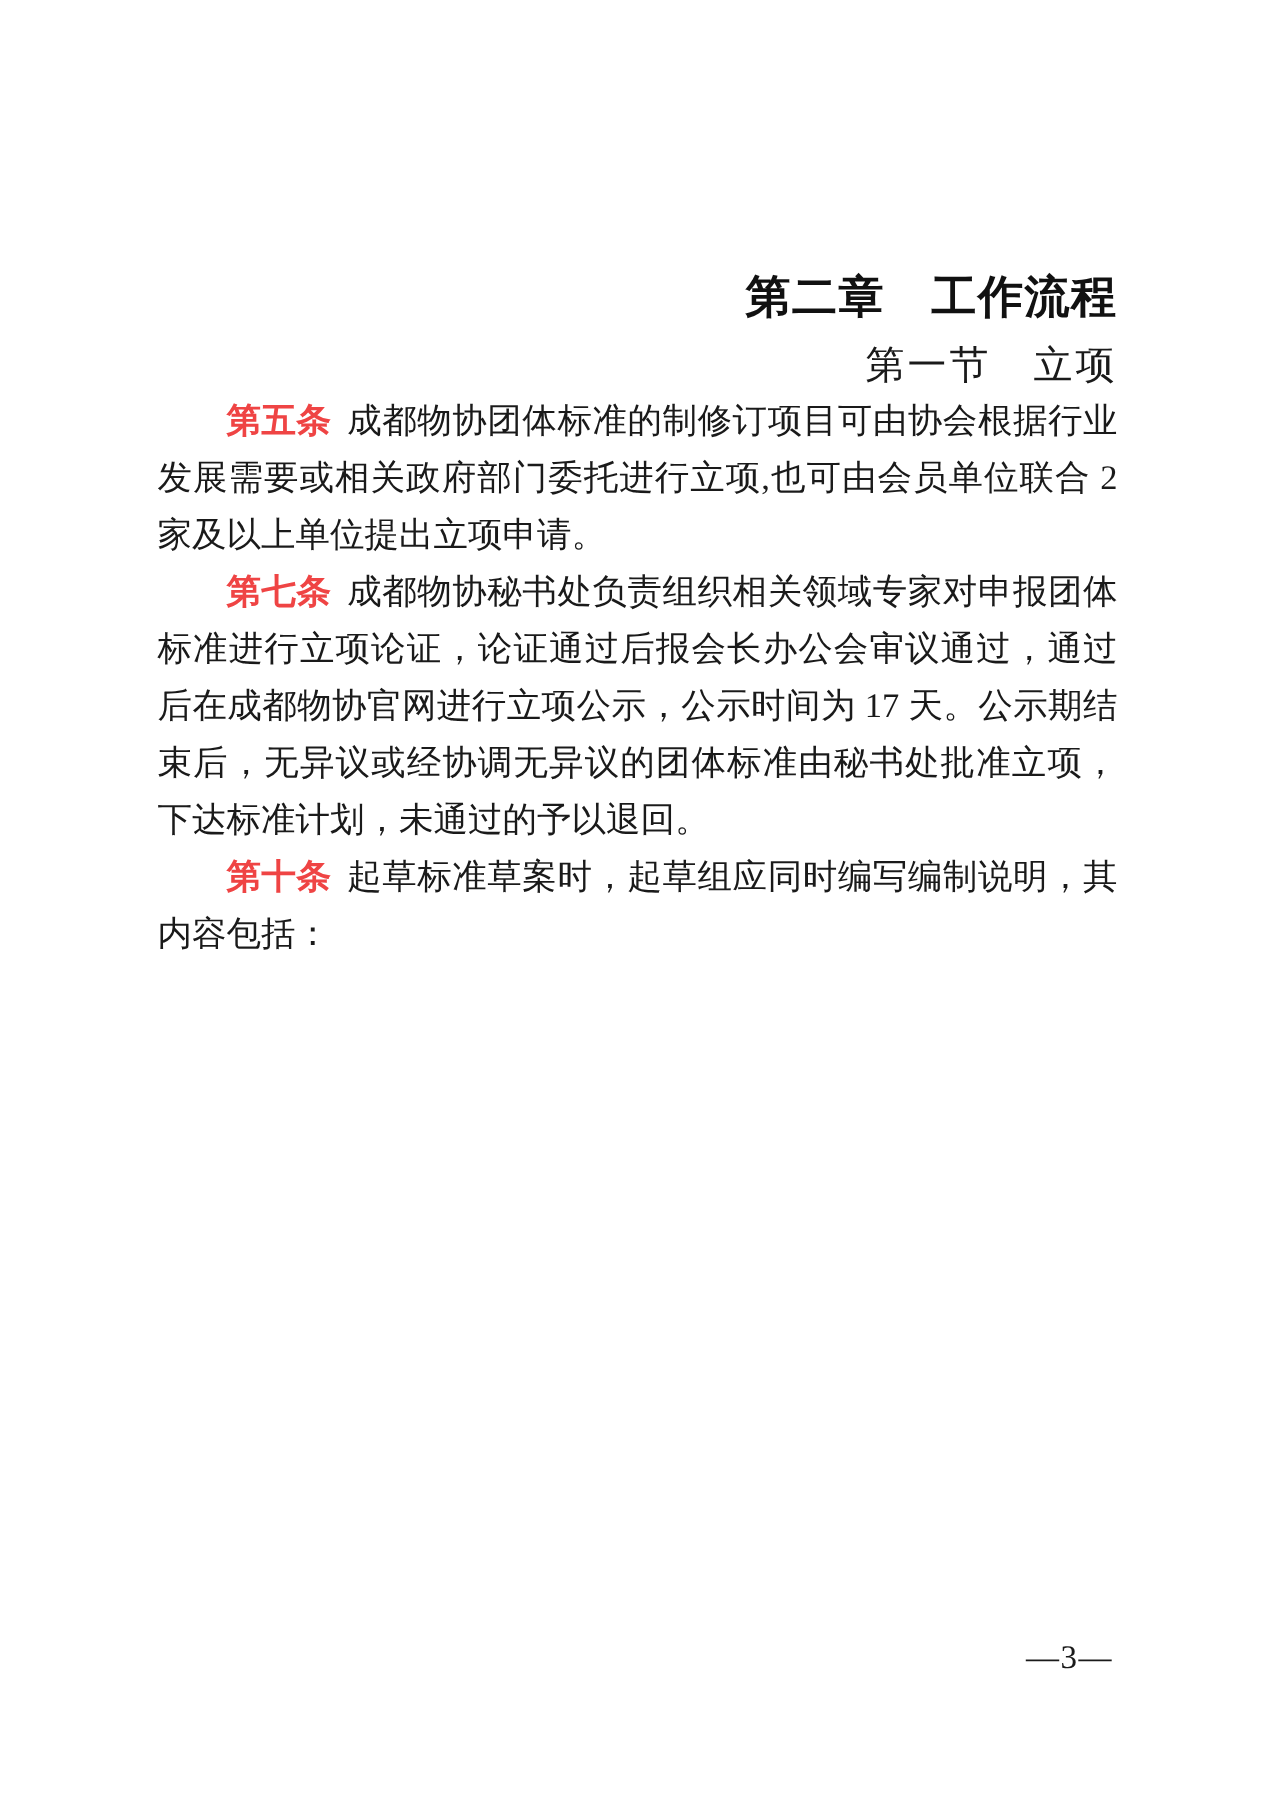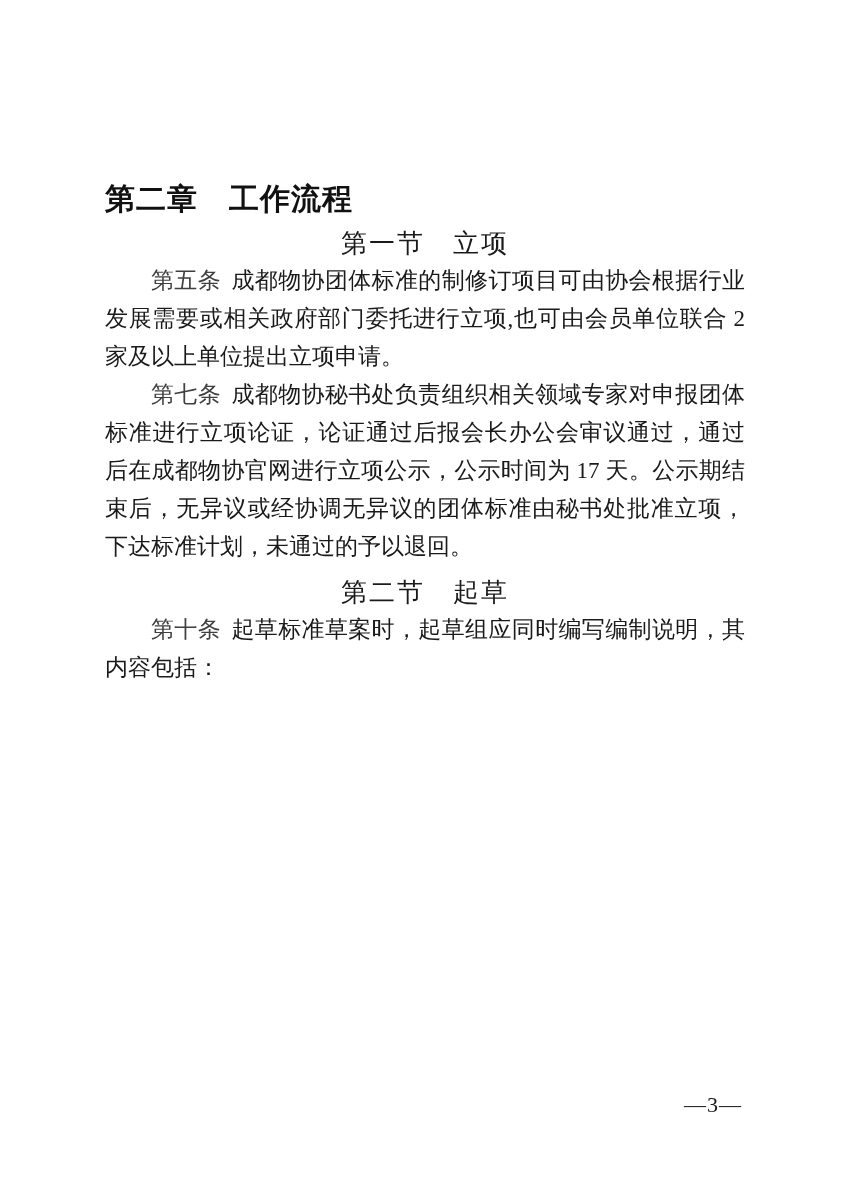--- a/index.html
+++ b/index.html
@@ -13,50 +13,50 @@
     height: 1203px;
     margin: 0 auto;
     background: #ffffff;
     box-sizing: border-box;
     padding: 181px 105px 0 105px;
     color: #161616;
     font-family: "Liberation Serif", "DejaVu Serif", serif;
   }
   .chapter-title {
     margin: 0;
-    text-align: left;
+    text-align: right;
     font-family: "Liberation Sans", "DejaVu Sans", sans-serif;
     font-weight: bold;
     font-size: 30px;
     line-height: 36px;
     color: #111111;
     letter-spacing: 1px;
   }
   .section-heading {
     margin: 8px 0 0 0;
-    text-align: center;
+    text-align: right;
     font-weight: normal;
     font-size: 26px;
     line-height: 37px;
     letter-spacing: 2px;
     color: #1a1a1a;
   }
   .article {
     margin: 0;
     font-size: 23px;
     line-height: 38px;
     text-align: justify;
     text-justify: inter-ideograph;
     text-indent: 2em;
     color: #1a1a1a;
   }
   .article-label {
-    font-weight: normal;
+    font-weight: bold;
     margin-right: 0.45em;
-    color: #404040;
+    color: #ef4444;
   }
   .page-number {
     position: absolute;
     right: 108px;
     bottom: 86px;
     font-size: 22px;
     line-height: 24px;
     letter-spacing: 1px;
     color: #1a1a1a;
   }
@@ -72,21 +72,20 @@
 
   <p class="article">
     <span class="article-label">第五条</span><span>成都物协团体标准的制修订项目可由协会根据行业发展需要或相关政府部门委托进行立项,也可由会员单位联合 2 家及以上单位提出立项申请。</span>
   </p>
 
 
   <p class="article">
     <span class="article-label">第七条</span><span>成都物协秘书处负责组织相关领域专家对申报团体标准进行立项论证，论证通过后报会长办公会审议通过，通过后在成都物协官网进行立项公示，公示时间为 17 天。公示期结束后，无异议或经协调无异议的团体标准由秘书处批准立项，下达标准计划，未通过的予以退回。</span>
   </p>
 
-  <h2 class="section-heading">第二节　起草</h2>
 
 
 
   <p class="article">
     <span class="article-label">第十条</span><span>起草标准草案时，起草组应同时编写编制说明，其内容包括：</span>
   </p>
 
   <div class="page-number">—3—</div>
 
 </div>

